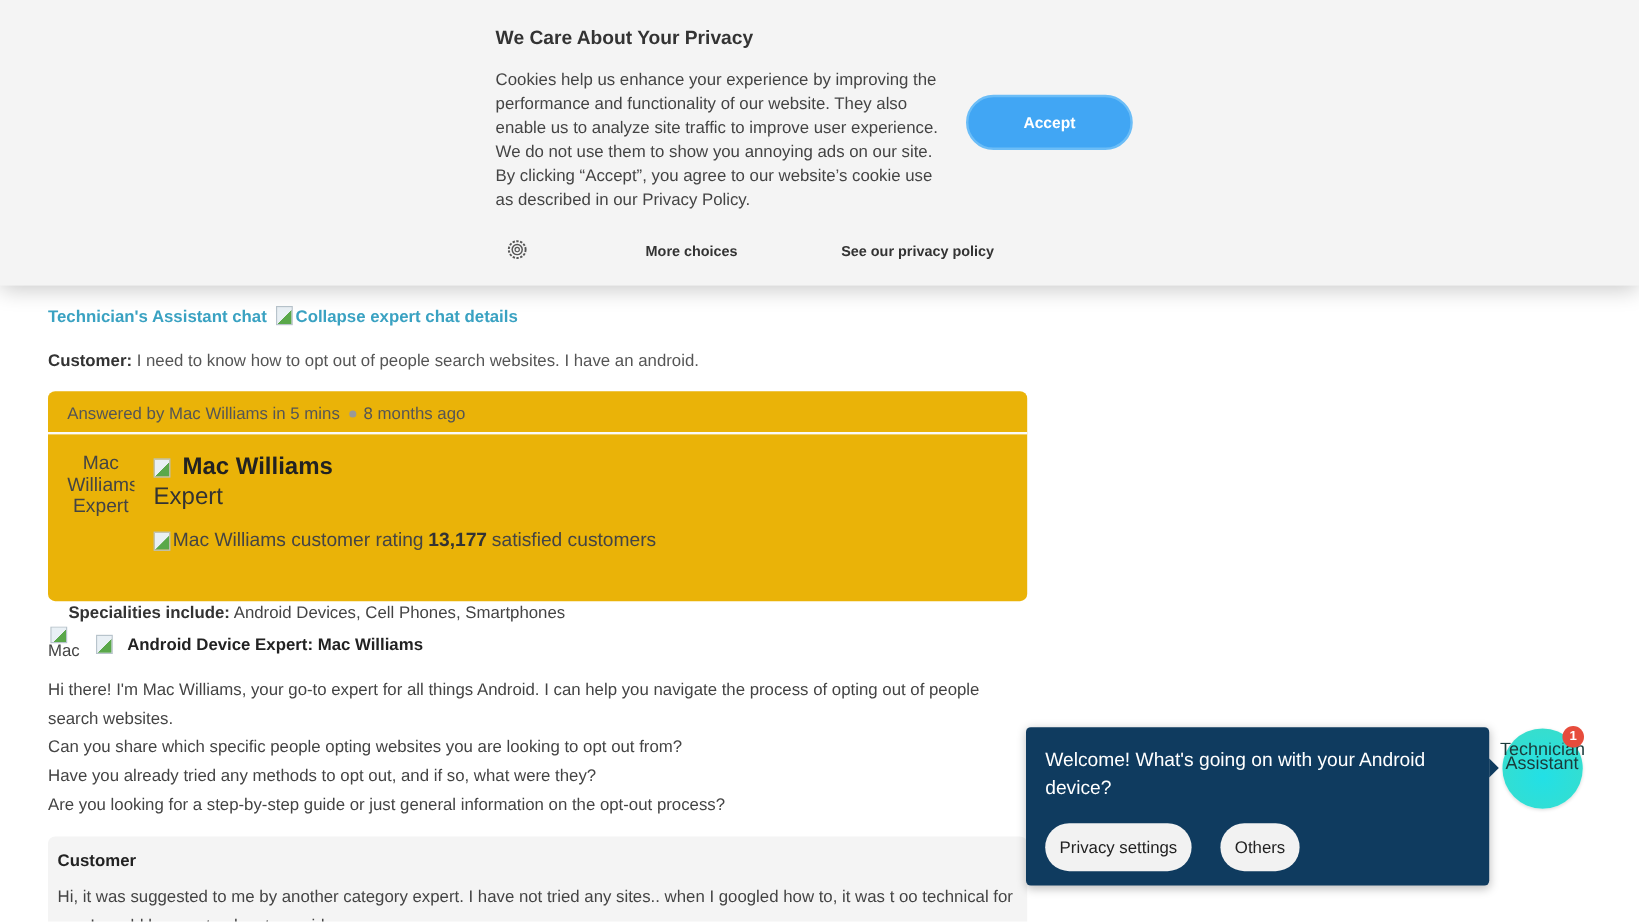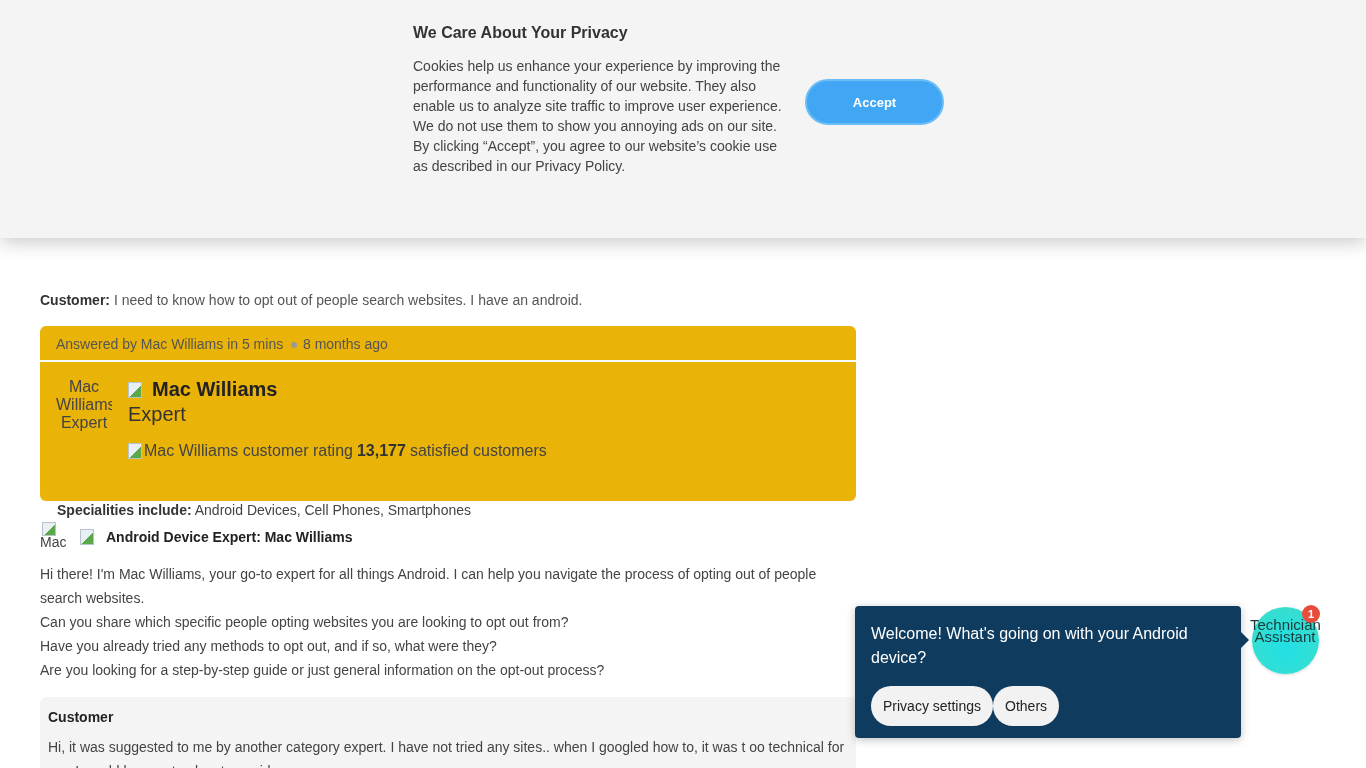--- a/index.html
+++ b/index.html
@@ -46,32 +46,39 @@
   .accept-btn { position: absolute; left: 805px; top: 79px; width: 139px; height: 46px; border-radius: 23px; background: #41a6f4; border: 2px solid #6bbdf7; color: #fff; font-size: 13px; font-weight: bold; display: flex; align-items: center; justify-content: center; cursor: pointer; }
   .cookie-footer { position: absolute; top: 200px; left: 422px; width: 420px; height: 18px; font-size: 12px; font-weight: bold; color: #333; }
   .gear { position: absolute; left: 0; top: -1px; width: 18px; height: 18px; }
   .more-choices { position: absolute; left: 116px; top: 2px; cursor: pointer; }
   .privacy-link { position: absolute; left: 279px; top: 2px; cursor: pointer; }
 
   
   .chat-bubble { position: absolute; left: 855px; top: 606px; width: 386px; height: 132px; background: #0f3b5f; border-radius: 4px; box-shadow: 0 2px 8px rgba(0,0,0,0.25); z-index: 20; padding-left: 24px; }
   .chat-bubble::after { content: ""; position: absolute; right: -8px; top: 26px; border-left: 8px solid #0f3b5f; border-top: 8px solid transparent; border-bottom: 8px solid transparent; }
   .chat-text { position: absolute; left: 16px; top: 16px; width: 340px; font-size: 16px; line-height: 24px; color: #fff; }
-  .chat-opts { position: absolute; left: 16px; top: 80px; display: flex; gap: 0; justify-content: space-between; }
+  .chat-opts { position: absolute; left: 16px; top: 80px; display: flex; gap: 24px; justify-content: space-between; }
   .chat-opt { height: 40px; border-radius: 20px; background: #f2f2f2; color: #222; font-size: 14px; padding: 0 12px; display: flex; align-items: center; cursor: pointer; }
 
   .ta-avatar { position: absolute; left: 1252px; top: 607px; width: 67px; height: 67px; border-radius: 50%; background: radial-gradient(circle at 50% 60%, #22e0e6 0%, #3dddc6 100%); z-index: 20; box-shadow: 0 1px 3px rgba(0,0,0,0.15); overflow: visible; cursor: pointer; }
   .ta-avatar-label { position: absolute; left: -2px; top: 12px; width: 70px; text-align: center; font-size: 15px; line-height: 12px; color: #1a3a3a; overflow: hidden; }
   .badge { position: absolute; left: 1302px; top: 605px; width: 18px; height: 18px; border-radius: 50%; background: #e74c3c; color: #fff; font-size: 11px; font-weight: bold; display: flex; align-items: center; justify-content: center; z-index: 21; }
 </style>
 </head>
 <body>
 
 <div class="page">
 
+  <div class="ta-header">
+    <span>Technician's Assistant chat</span>
+    <span class="broken-img">
+      <span class="bi"></span>
+      <span>Collapse expert chat details</span>
+    </span>
+  </div>
 
   <div class="customer-line">
     <b>Customer:</b>
     <span>I need to know how to opt out of people search websites. I have an android.</span>
   </div>
 
   <div class="expert-card">
     <div class="card-top">
       <span>Answered by Mac Williams in 5 mins</span>
       <span class="dot"></span>
@@ -126,20 +133,29 @@
   <div class="cust-box">
     <div class="lbl">Customer</div>
     <div class="txt">Hi, it was suggested to me by another category expert. I have not tried any sites.. when I googled how to, it was t oo technical for me. I would love a step by step guide.</div>
   </div>
 </div>
 
 <div class="cookie-banner">
   <div class="cookie-title">We Care About Your Privacy</div>
   <div class="cookie-text">Cookies help us enhance your experience by improving the performance and functionality of our website. They also enable us to analyze site traffic to improve user experience. We do not use them to show you annoying ads on our site. By clicking “Accept”, you agree to our website’s cookie use as described in our Privacy Policy.</div>
   <div class="accept-btn">Accept</div>
+  <div class="cookie-footer">
+    <svg class="gear" viewBox="0 0 18 18">
+      <circle cx="9" cy="9" r="7" fill="none" stroke="#555" stroke-width="1.6" stroke-dasharray="2 1.2"></circle>
+      <circle cx="9" cy="9" r="4.2" fill="none" stroke="#555" stroke-width="1.2"></circle>
+      <circle cx="9" cy="9" r="1.8" fill="none" stroke="#555" stroke-width="1"></circle>
+    </svg>
+    <span class="more-choices">More choices</span>
+    <span class="privacy-link">See our privacy policy</span>
+  </div>
 </div>
 
 <div class="chat-bubble">
   <div class="chat-text">Welcome! What's going on with your Android device?</div>
   <div class="chat-opts">
     <div class="chat-opt">Privacy settings</div>
     <div class="chat-opt">Others</div>
   </div>
 </div>
 

